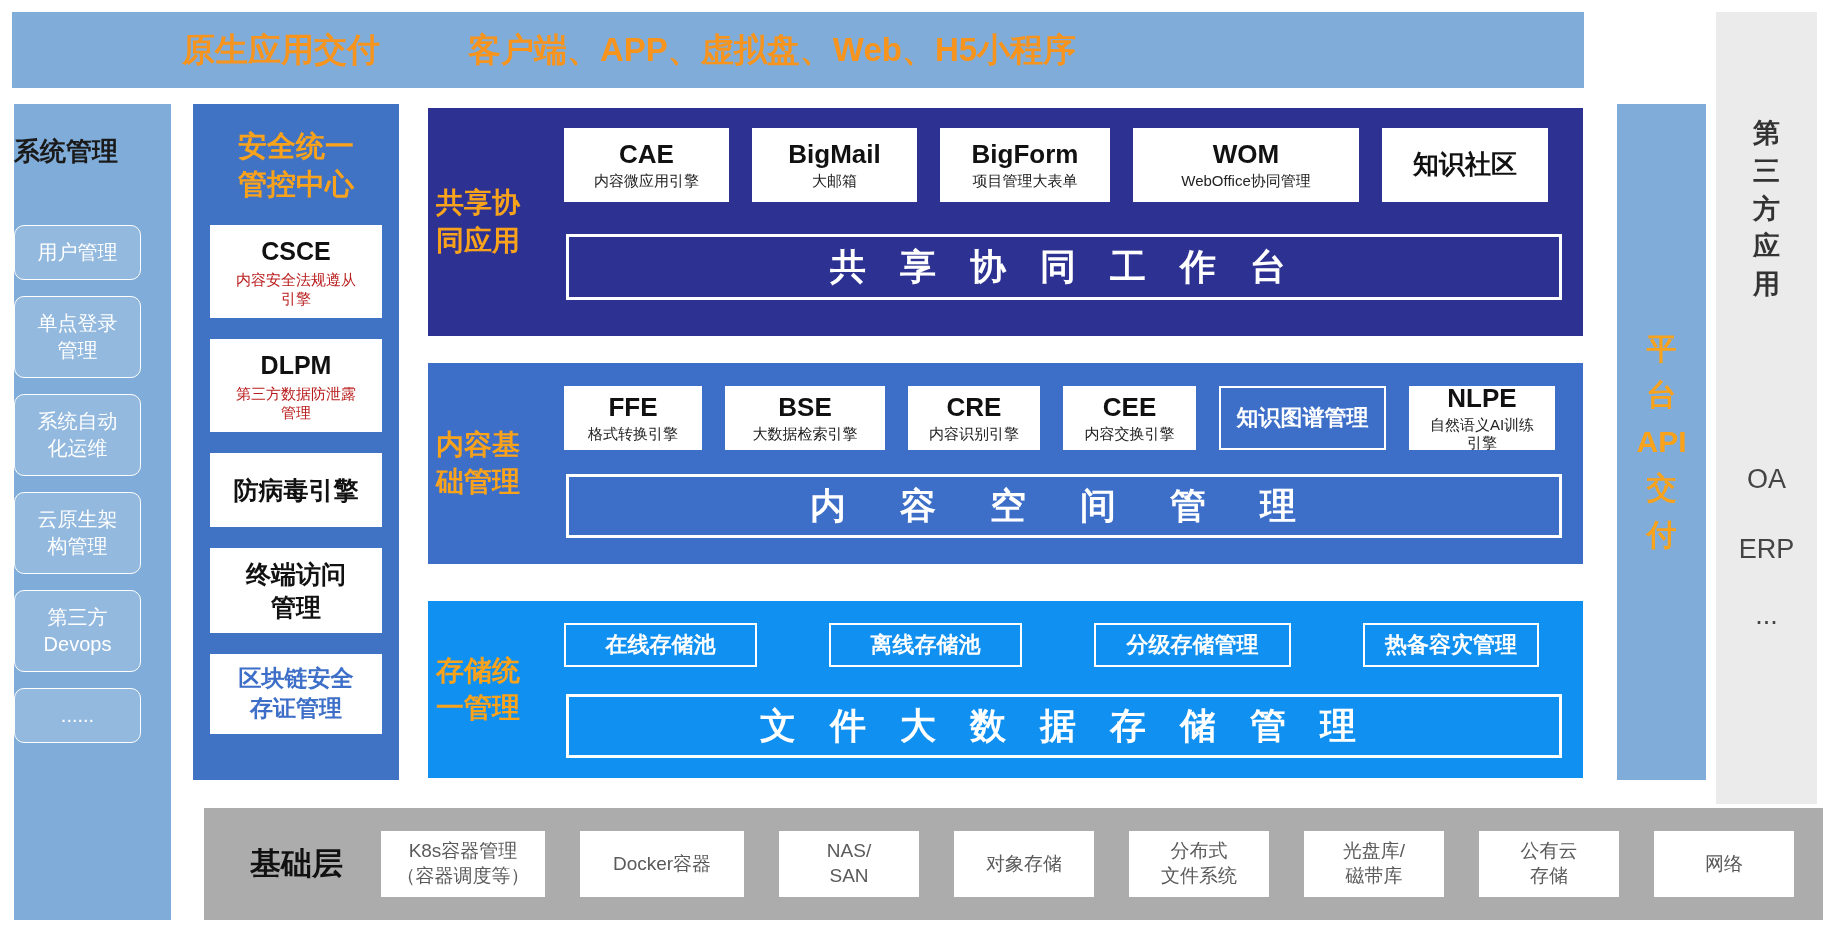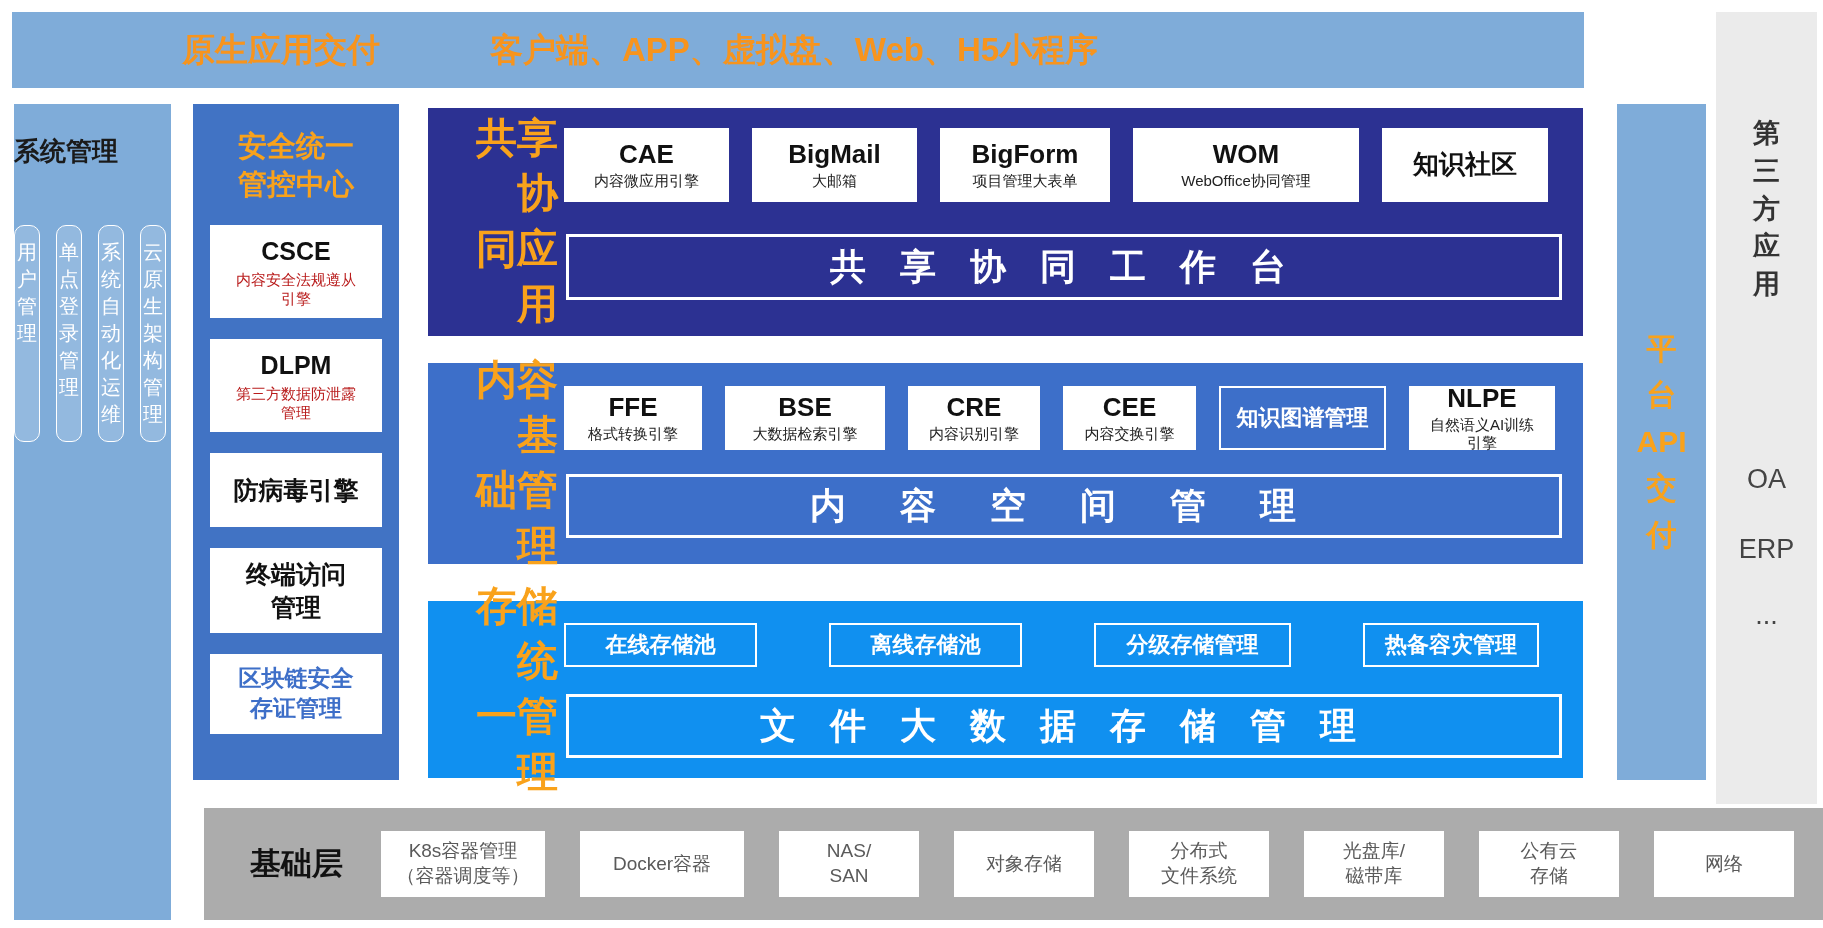--- a/index.html
+++ b/index.html
@@ -5,45 +5,45 @@
   * { margin:0; padding:0; box-sizing:border-box; }
   html,body { background:#ffffff; }
   body { font-family:"Liberation Sans","DejaVu Sans",sans-serif; }
   .canvas { position:relative; width:1823px; height:928px; background:#ffffff; overflow:hidden; }
   .abs { position:absolute; }
 
   
   .top-bar { left:12px; top:12px; width:1572px; height:76px; background:#7FACD9; display:flex; align-items:center; }
   .top-bar .lbl { color:#F7941D; font-weight:bold; font-size:33px; white-space:pre-line; }
   .top-bar .lbl1 { margin-left:170px; }
-  .top-bar .lbl2 { margin-left:110px; }
+  .top-bar .lbl2 { margin-left:88px; }
 
   
   .sidebar { left:14px; top:104px; width:157px; height:816px; background:#7FACD9; display:flex; flex-direction:column; }
   .sidebar-title { margin-top:30px; font-size:26px; font-weight:bold; color:#1a1a1a; }
-  .sidebar-items { margin-top:56px; display:flex; gap:16px; width:127px; }
+  .sidebar-items { margin-top:56px; display:flex; flex-direction:column; gap:16px; width:127px; }
   .sidebar-item { border:1px solid #ffffff; border-radius:10px; background:rgba(255,255,255,0.16); color:#ffffff;
                   font-size:20px; text-align:center; padding:13px 2px; white-space:pre-line; line-height:1.35; }
 
   
   .security { left:193px; top:104px; width:206px; height:676px; background:#4173C4; display:flex; flex-direction:column; align-items:center; }
   .security-title { margin-top:24px; color:#F9A21B; font-size:29px; font-weight:bold; text-align:center; white-space:pre-line; line-height:1.3; }
   .security-mods { margin-top:22px; display:flex; flex-direction:column; gap:21px; width:172px; }
   .sec-box { background:#ffffff; text-align:center; padding:10px 4px; display:flex; flex-direction:column; justify-content:center; }
   .sec-box .nm { font-size:25px; font-weight:bold; color:#111111; white-space:pre-line; line-height:1.3; }
   .sec-box .ds { font-size:15px; color:#b91c1c; white-space:pre-line; line-height:1.25; margin-top:3px; }
   .sec-box.tall { min-height:74px; }
   .sec-box.blue-text .nm { color:#3E6FC8; font-size:23px; }
 
   
   .panel { left:428px; width:1155px; }
   .p1 { top:108px; height:228px; background:#2C3192; }
   .p2 { top:363px; height:201px; background:#3D6FC9; }
   .p3 { top:601px; height:177px; background:#1090F0; }
-  .panel-label { position:absolute; left:8px; width:122px; text-align:right; color:#F9A21B; font-size:41px; font-weight:bold;
+  .panel-label { position:absolute; left:8px; width:122px; text-align:left; color:#F9A21B; font-size:28px; font-weight:bold;
                  line-height:1.35; white-space:pre-line; top:50%; transform:translateY(-50%); }
   .mod-row { position:absolute; left:136px; display:flex; align-items:stretch; }
   .p1 .mod-row { top:20px; height:74px; gap:23px; }
   .p2 .mod-row { top:23px; height:64px; gap:23px; }
   .p3 .mod-row { top:22px; height:44px; gap:72px; }
   .pmod { background:#ffffff; display:flex; flex-direction:column; align-items:center; justify-content:center; text-align:center; }
   .pmod .nm { font-weight:bold; font-size:26px; color:#111111; line-height:1.15; white-space:pre-line; }
   .pmod .ds { font-size:15px; color:#222222; white-space:pre-line; line-height:1.2; margin-top:3px; }
   .pmod.outline { background:transparent; border:2px solid #ffffff; }
   .pmod.outline .nm { color:#ffffff; font-size:22px; }

